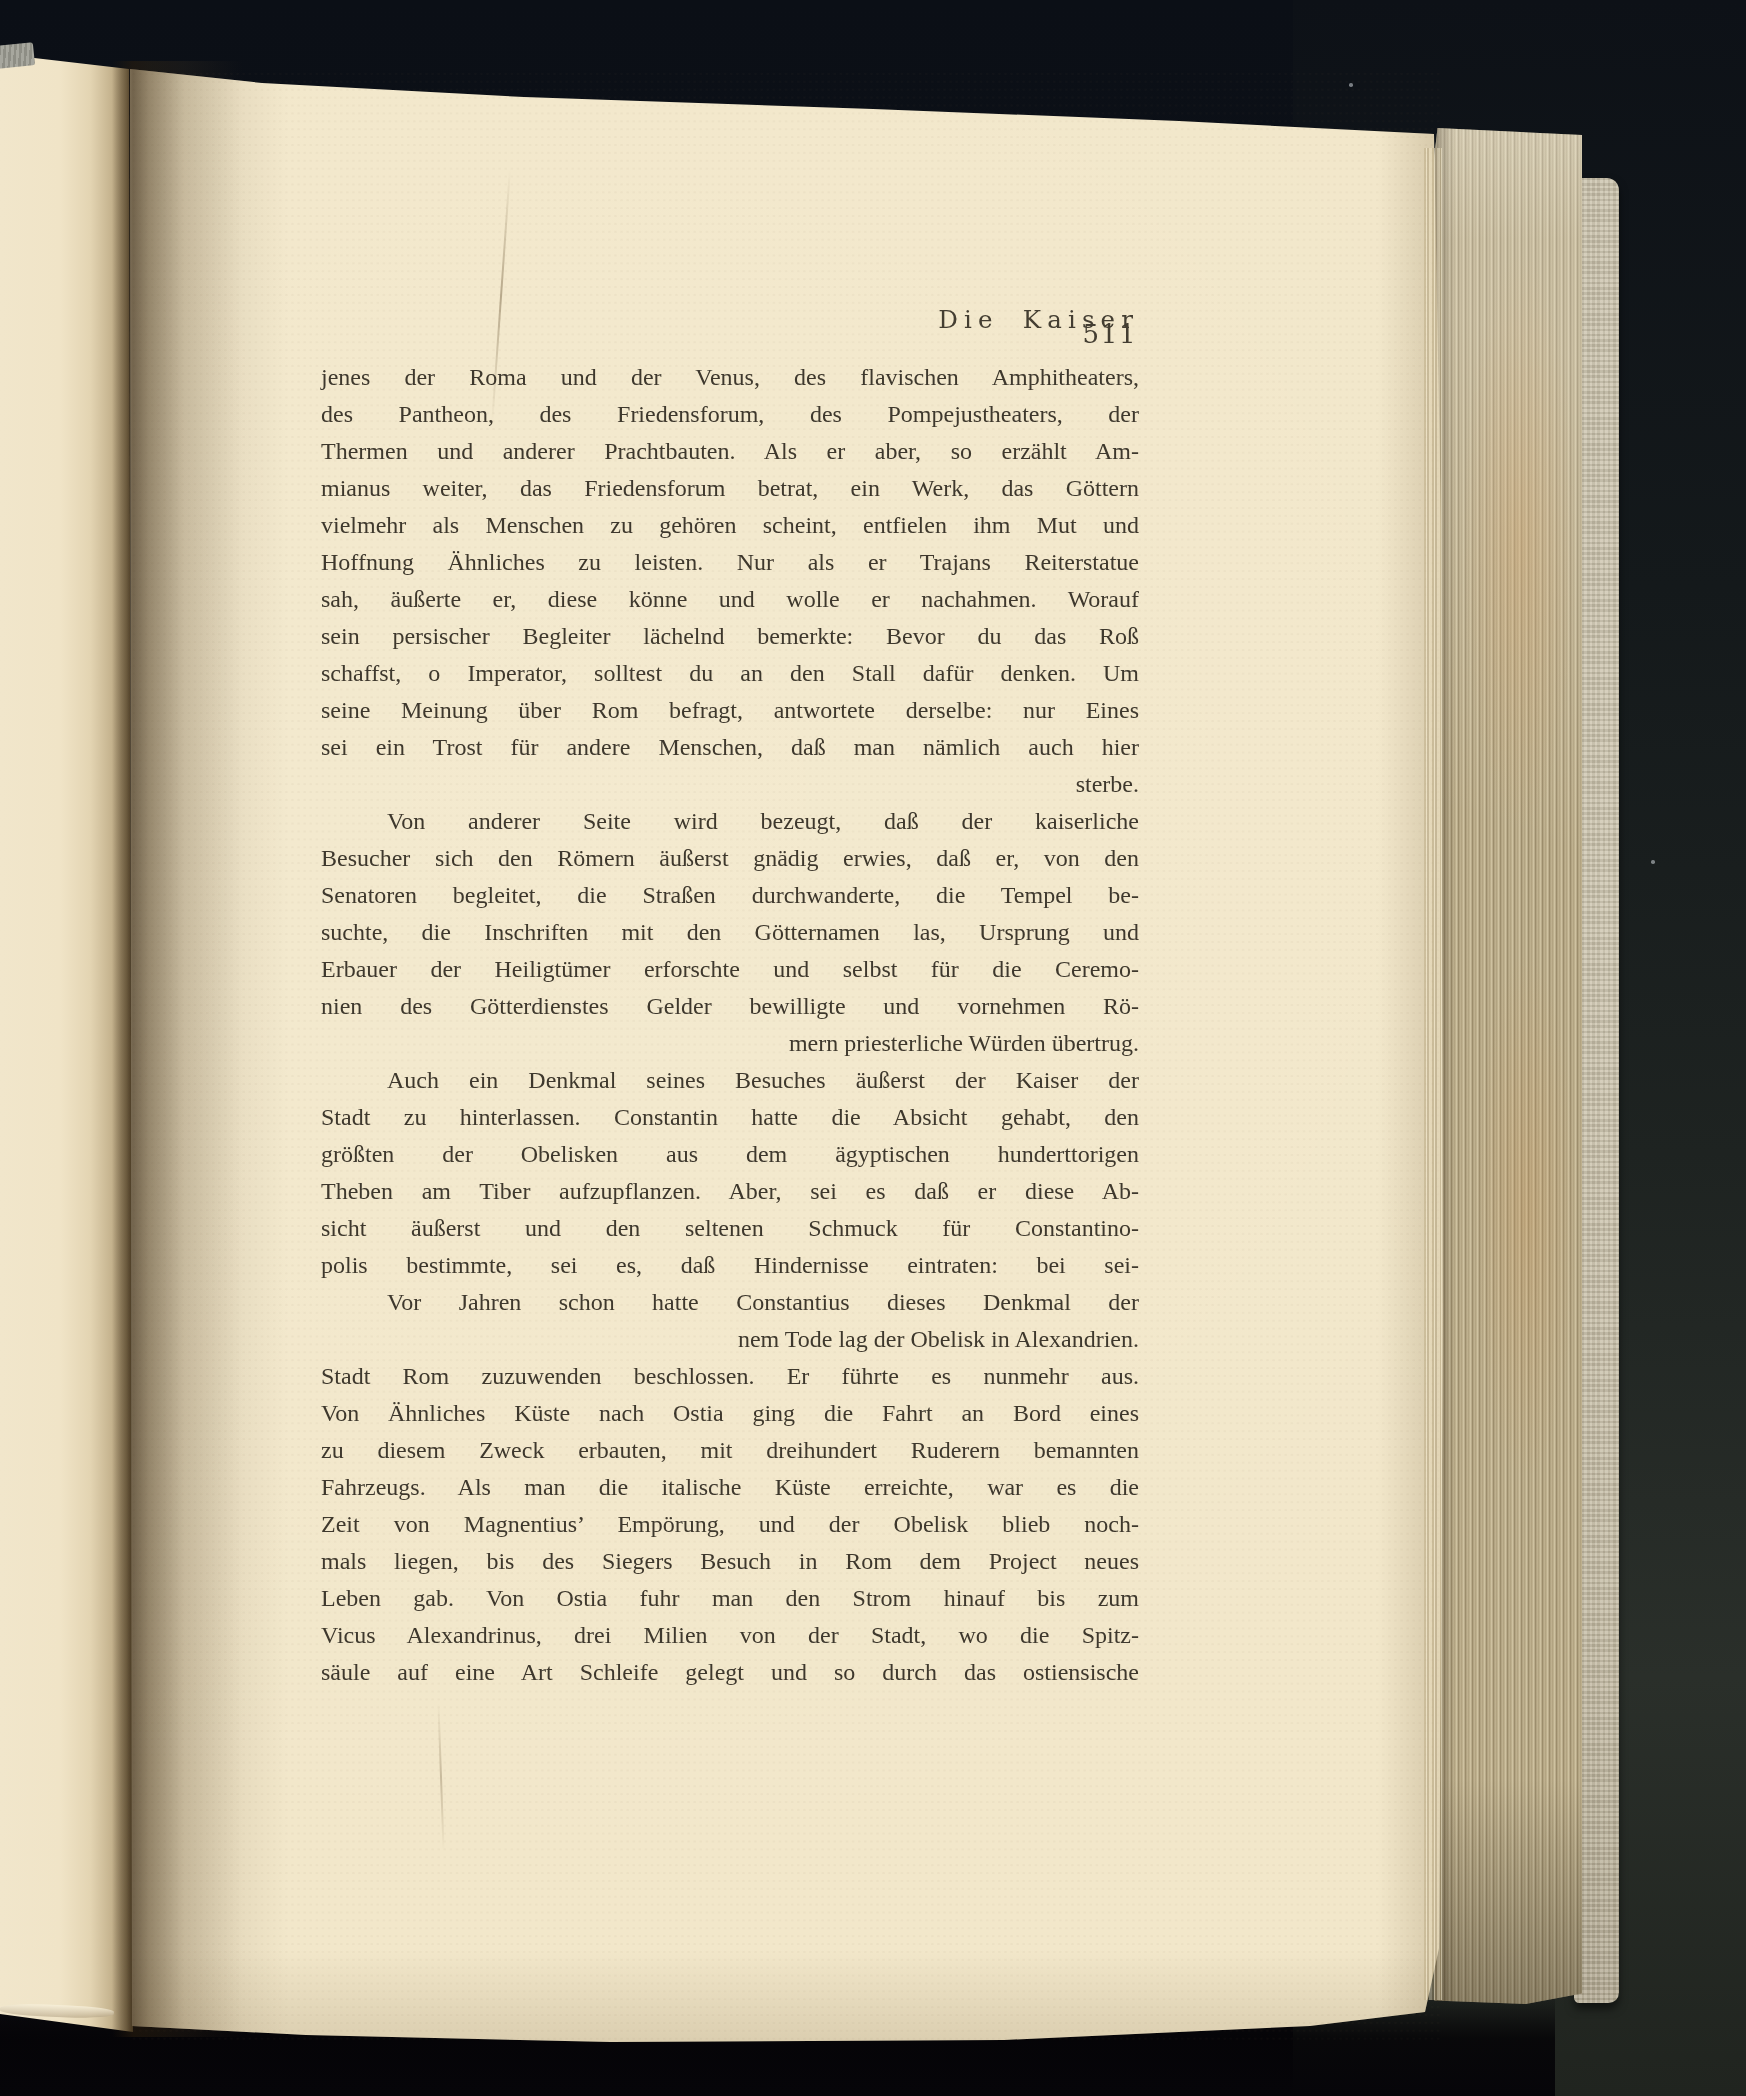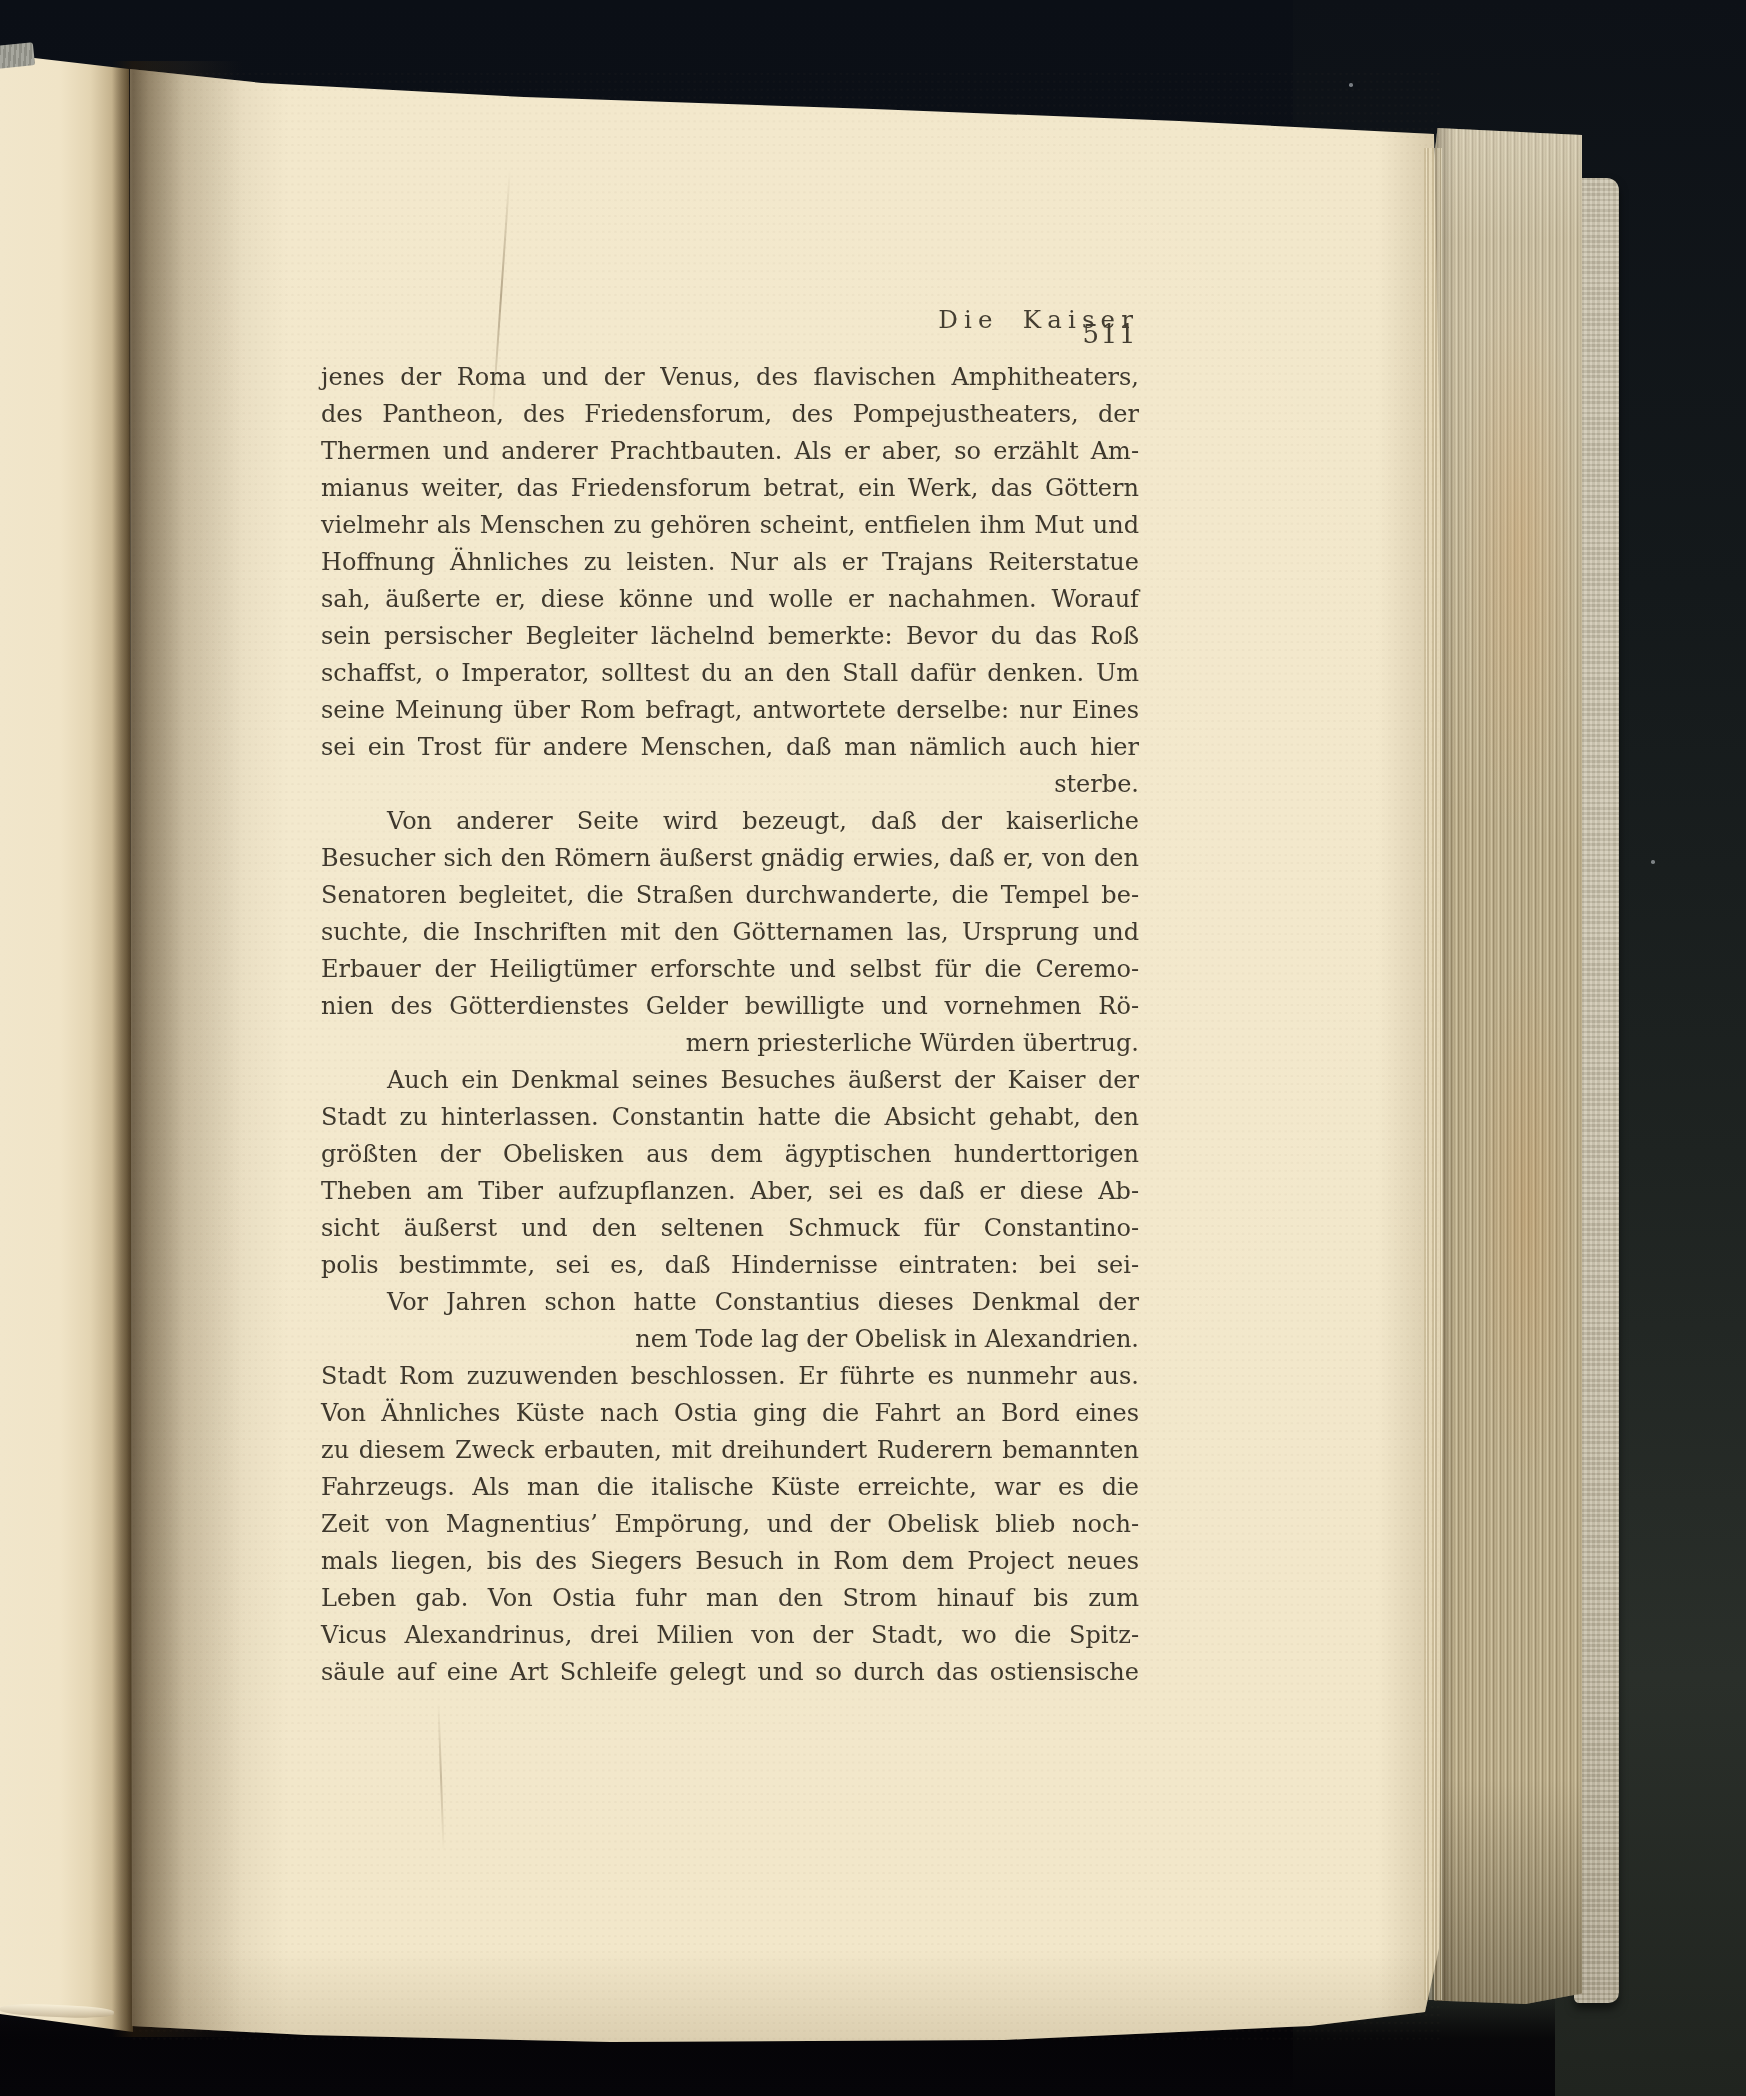--- a/index.html
+++ b/index.html
@@ -111,20 +111,21 @@
     font-size:24.5px;letter-spacing:6.1px;word-spacing:10.5px;color:#443e32;
   }
   .page-number{
     position:absolute;right:1.7px;top:19px;font-size:26px;letter-spacing:1.7px;color:#443e32;
   }
   .text-block{position:absolute;left:0;top:59px;width:818px;}
   .line{
     height:37px;line-height:37px;font-size:24px;
     text-align:justify;white-space:normal;
     color:#3e382d;
+    font-family:Liberation Serif, serif;
   }
   .line::after{content:"";display:inline-block;width:100%;height:0;}
   .line.no-just{text-align:right;}
   .line.no-just::after{content:none;}
   .line.indent{text-indent:66px;}
 </style>
 </head>
 <body>
 
 <div class="abs photo-bg"></div>

